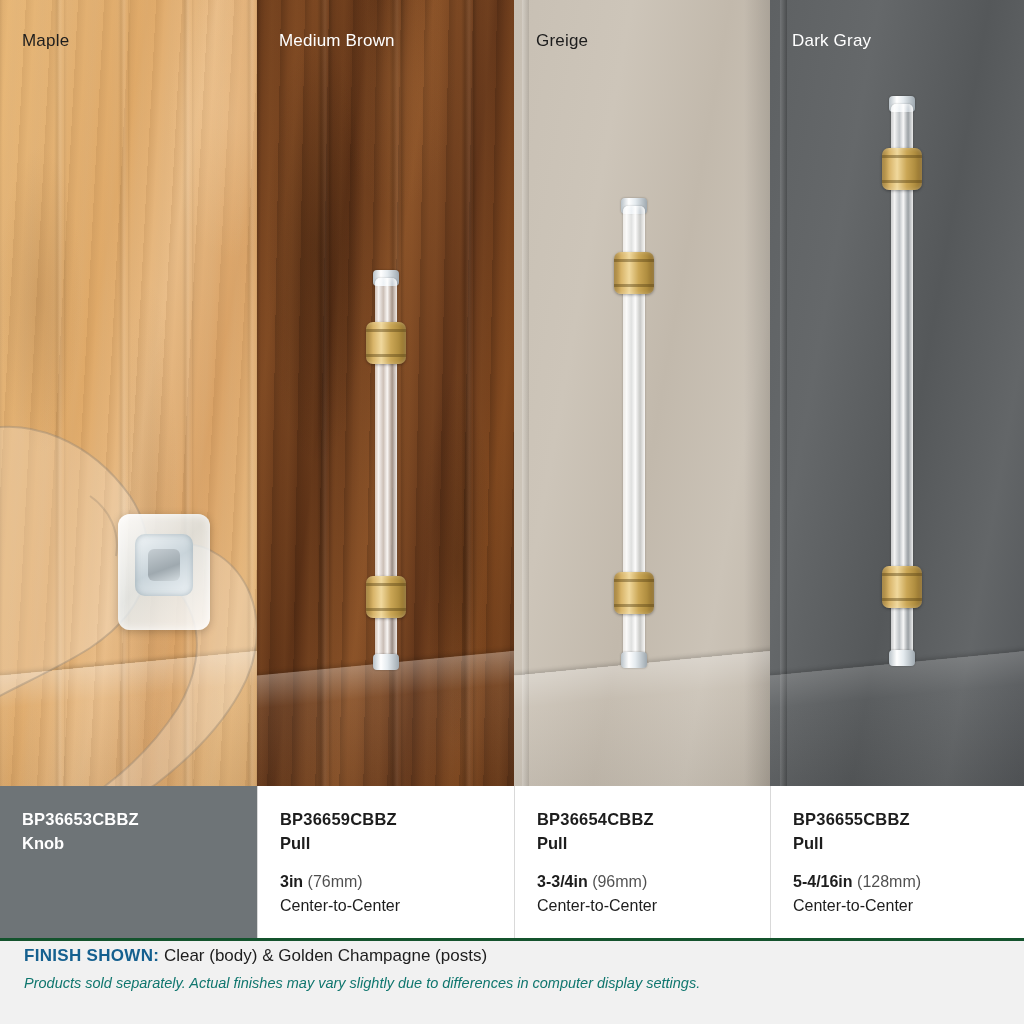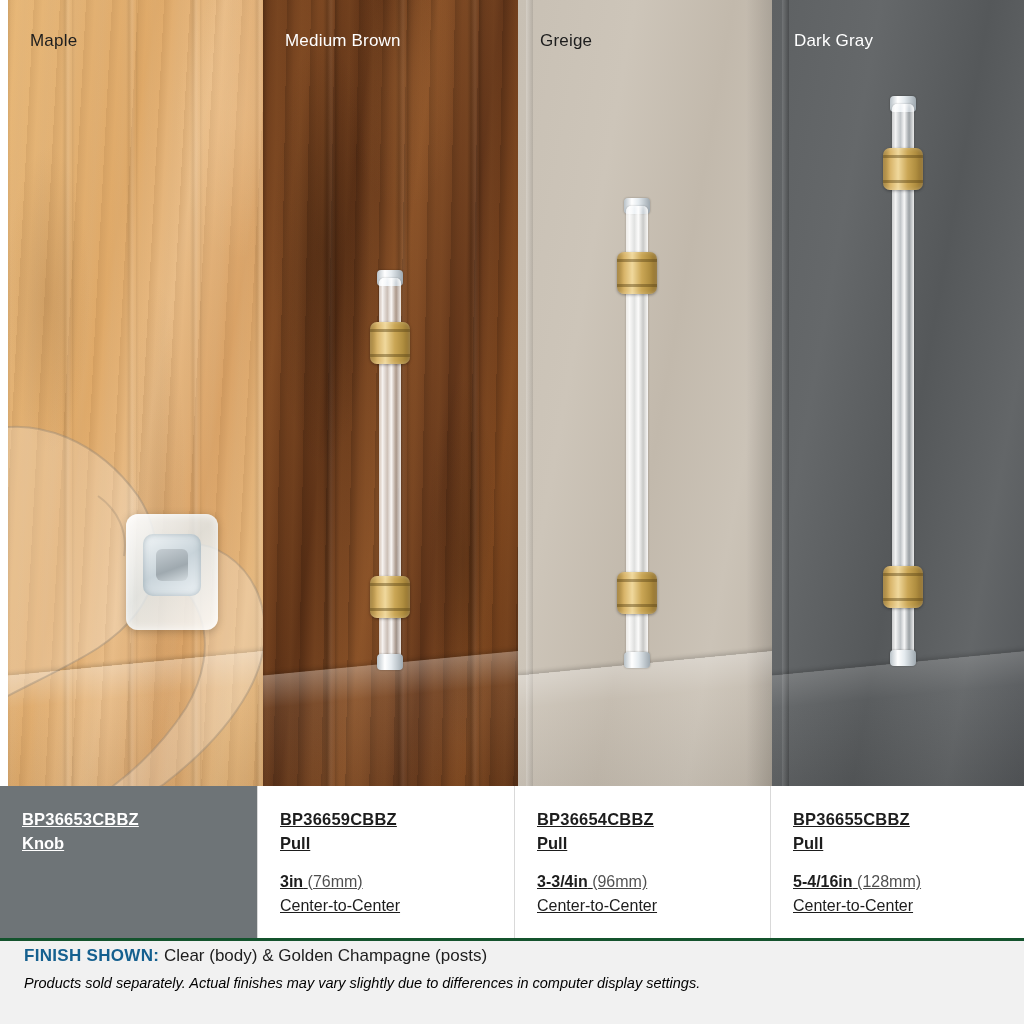--- a/index.html
+++ b/index.html
@@ -26,21 +26,21 @@
     left: 0; top: 0;
     width: 1024px;
     height: 786px;
     display: flex;
   }
   .panel {
     position: relative;
     overflow: hidden;
     height: 100%;
   }
-  .panel-maple   { width: 257px; margin-left: 8px; }
+  .panel-maple   { width: 257px; }
   .panel-medium  { width: 257px; }
   .panel-greige  { width: 256px; }
   .panel-dark    { width: 254px; }
 
   .panel-label {
     position: absolute;
     top: 31px;
     left: 22px;
     font-size: 17px;
     letter-spacing: 0.2px;
@@ -222,21 +222,20 @@
     top: 786px;
     width: 1024px;
     height: 152px;
     display: flex;
     background: #ffffff;
   }
   .info-cell {
     position: relative;
     padding: 22px 26px 0 22px;
     box-sizing: border-box;
-    text-decoration: underline;
   }
   .info-maple  { width: 257px; background: #6e7477; color: #ffffff; }
   .info-other  { background: #ffffff; color: #1d1d1d; border-left: 1px solid #d9d9d9; }
   .info-medium { width: 257px; }
   .info-greige { width: 256px; }
   .info-dark   { width: 254px; }
 
   .sku {
     font-size: 16.5px;
     font-weight: bold;
@@ -275,21 +274,21 @@
     margin-bottom: 9px;
   }
   .finish-key {
     color: #15608f;
     font-weight: bold;
     letter-spacing: 0.3px;
   }
   .disclaimer {
     font-size: 14.5px;
     font-style: italic;
-    color: #000000;
+    color: #0f766e;
   }
 </style>
 </head>
 <body>
 
 <div class="sheet">
 
   <div class="photo-band">
 
     <div class="panel panel-maple">

